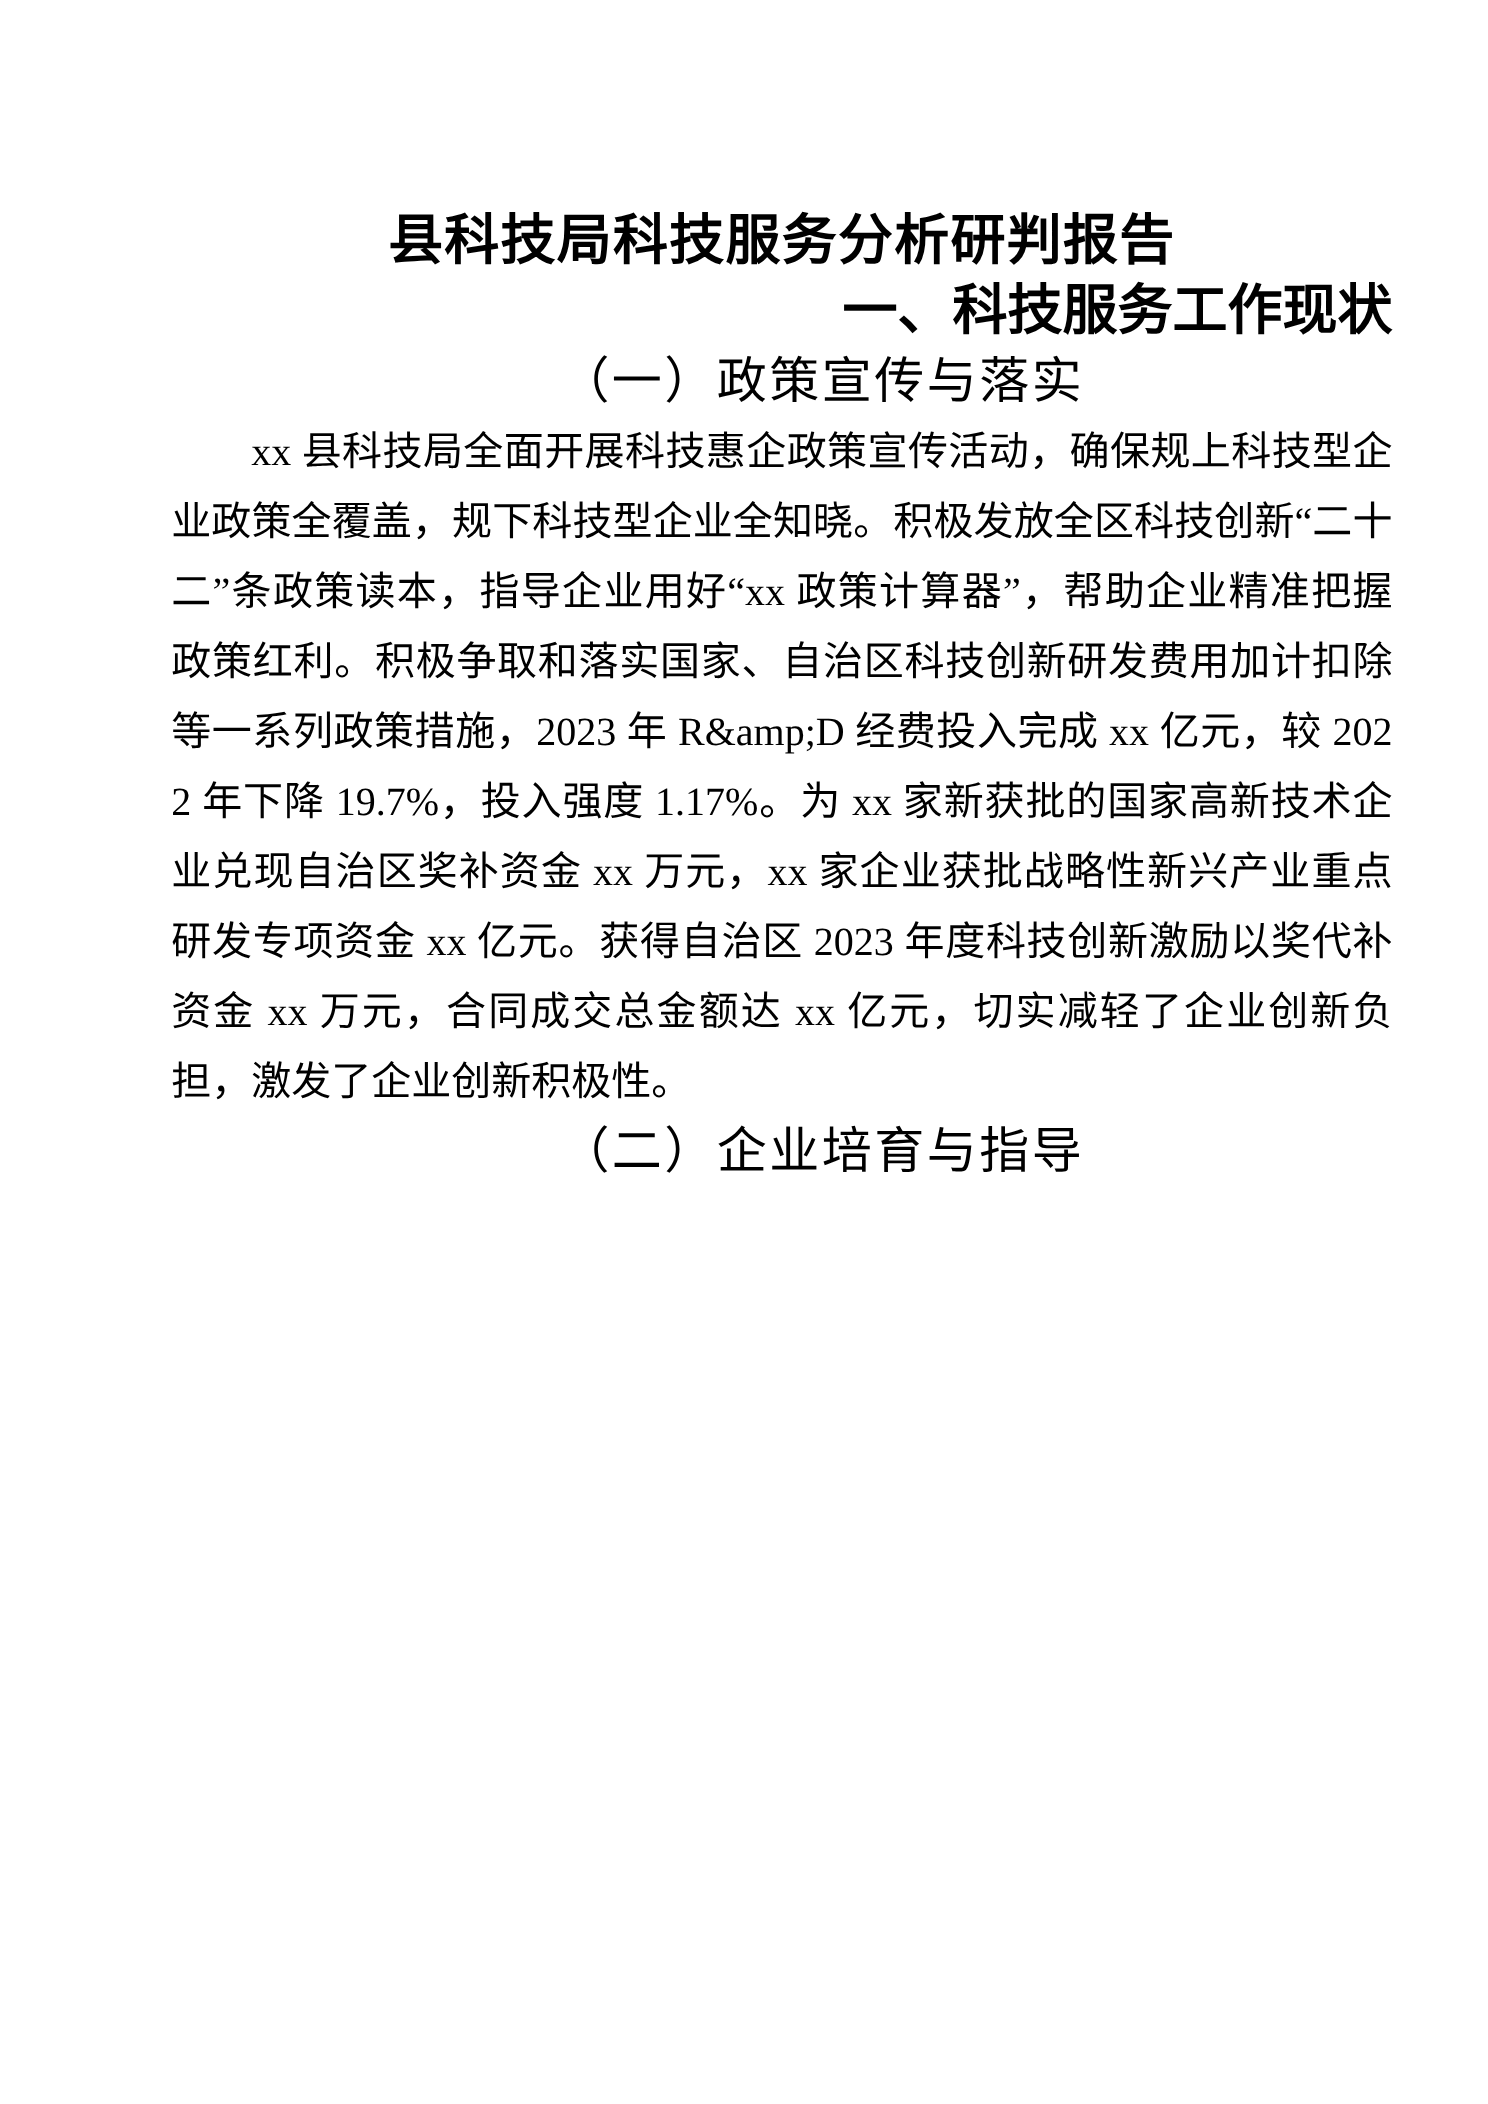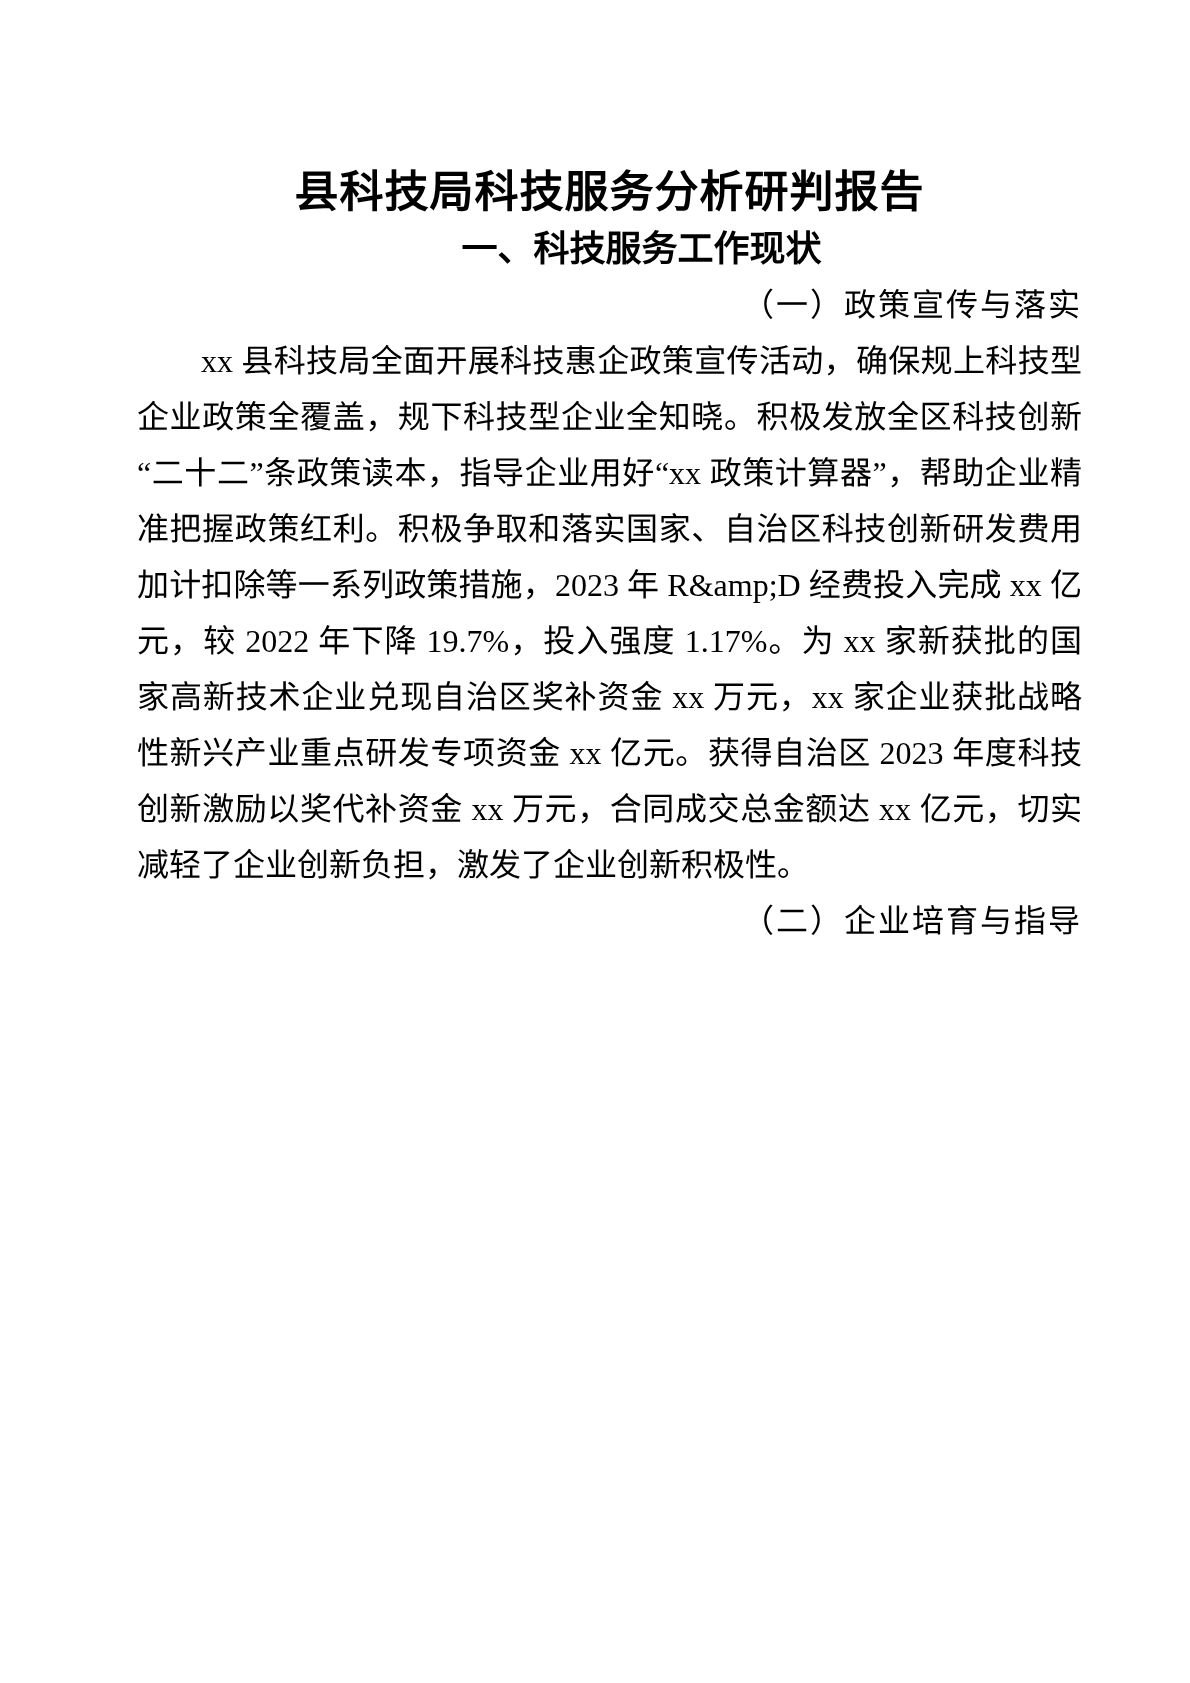--- a/index.html
+++ b/index.html
@@ -8,21 +8,21 @@
     background: #ffffff;
   }
   .page {
     position: relative;
     width: 1190px;
     height: 1683px;
     margin: 0 auto;
     background: #ffffff;
     color: #000000;
     box-sizing: border-box;
-    padding: 165px 108px 0 137px;
+    padding: 165px 76px 0 137px;
     overflow: hidden;
     font-family: "Liberation Serif", "DejaVu Serif", serif;
   }
   .doc-title {
     margin: 0;
     font-size: 44px;
     line-height: 56px;
     font-weight: bold;
     text-align: center;
     letter-spacing: 1px;
@@ -35,34 +35,34 @@
     text-align: justify;
     text-indent: 64px;
     font-family: "Liberation Serif", "DejaVu Serif", serif;
     word-break: break-all;
   }
   .intro-gap {
     margin-top: 70px;
   }
   .section-heading {
     margin: 0;
-    font-size: 36px;
+    font-size: 44px;
     line-height: 56px;
     font-weight: bold;
     text-indent: 64px;
-    text-align: center;
+    text-align: right;
     font-family: "Liberation Sans", "DejaVu Sans", sans-serif;
   }
   .subsection-heading {
     margin: 0;
-    font-size: 32px;
+    font-size: 40px;
     line-height: 56px;
     font-weight: normal;
     text-indent: 64px;
-    text-align: right;
+    text-align: center;
     letter-spacing: 2px;
     font-family: "Liberation Serif", "DejaVu Serif", serif;
   }
 </style>
 </head>
 <body>
 
 <div class="page">
 
   <h1 class="doc-title">县科技局科技服务分析研判报告</h1>

